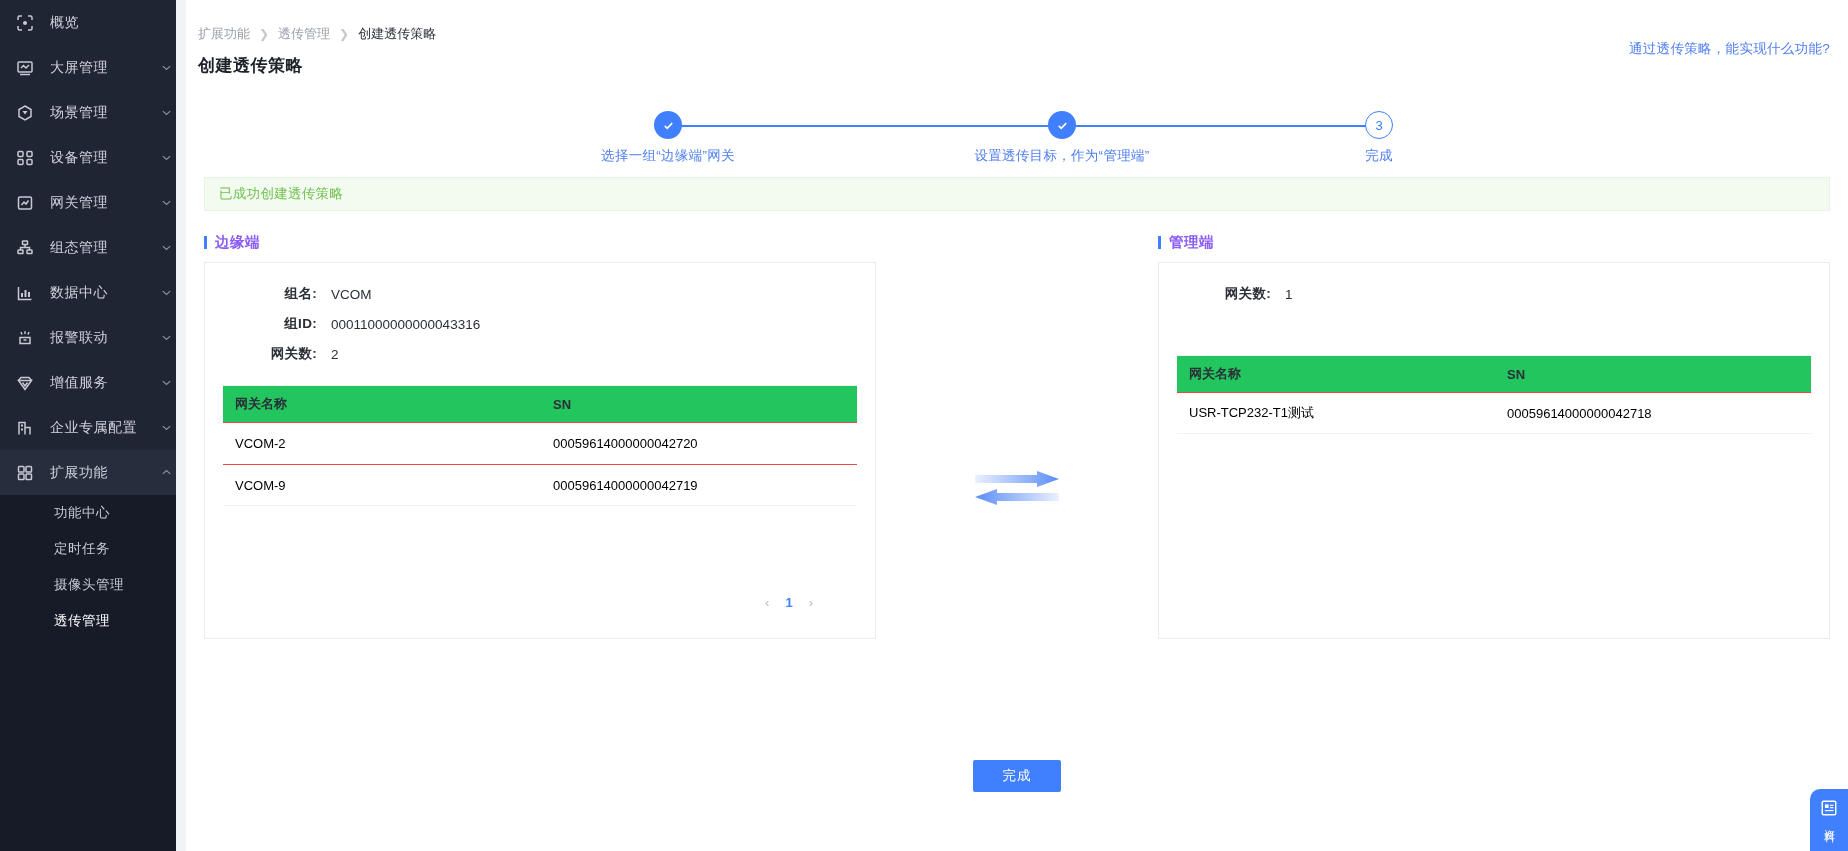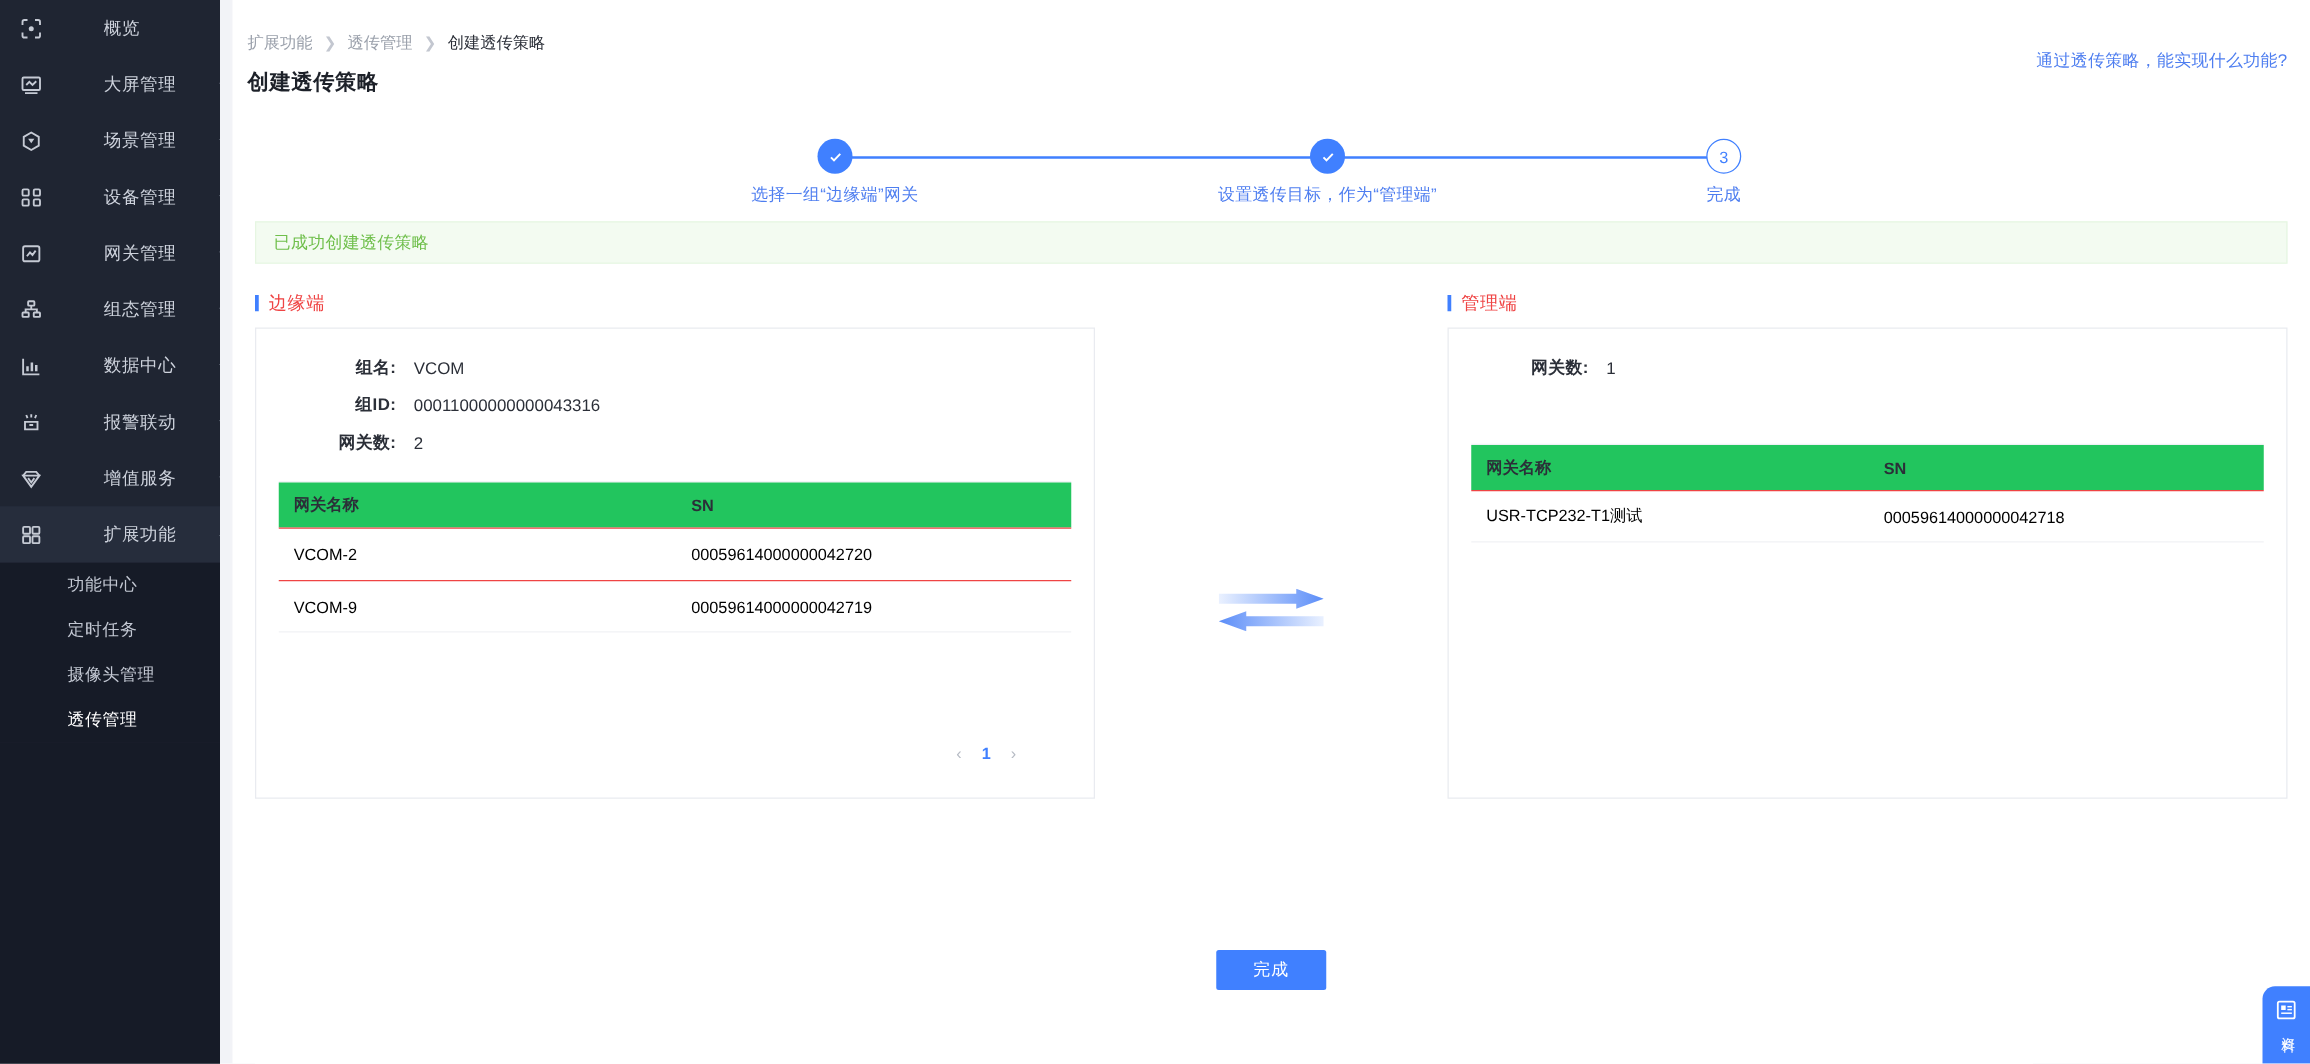--- a/index.html
+++ b/index.html
@@ -21,21 +21,20 @@
     position: relative;
   }
   .nav-item {
     height: 45px;
     display: flex; align-items: center;
     padding: 0 4px 0 16px;
     font-size: 14px;
     color: #cdd2dc;
     cursor: pointer;
     position: relative;
-    gap: 33px;
   }
   .nav-item .ico {
     width: 18px; height: 18px; min-width: 18px;
     display: inline-flex; align-items: center; justify-content: center;
     margin-right: 16px;
     color: #c5cad4;
   }
   .nav-item .lbl { flex: 1; white-space: nowrap; letter-spacing: .5px; }
   .nav-item .chev {
     width: 12px; height: 12px;
@@ -115,21 +114,21 @@
     font-size: 13.5px;
     color: #6fbf4b;
     letter-spacing: .3px;
   }
 
   
   .panels { display: flex; margin-top: 22px; padding: 0 18px; align-items: flex-start; }
   .panel { width: 672px; }
   .panel-head { display: flex; align-items: center; margin-bottom: 10px; }
   .panel-bar { width: 3px; height: 13px; background: #4080ff; margin-right: 8px; }
-  .panel-title { font-size: 14.5px; font-weight: 400; color: #ef4444; letter-spacing: .5px; }
+  .panel-title { font-size: 14.5px; font-weight: 700; color: #8b5cf6; letter-spacing: .5px; }
   .panel-card {
     border: 1px solid #e9ebf0;
     background: #ffffff;
     height: 377px;
     position: relative;
   }
   .kv-wrap { padding: 16px 0 0 0; }
   .kv {
     display: flex; align-items: center;
     height: 30px;
@@ -326,20 +325,36 @@
         </div>
         <div class="nav-item">
           <span class="ico">
             <svg width="18" height="18" viewBox="0 0 18 18">
               <path d="M2.5 6.5h13L9 15.5z" fill="none" stroke="currentColor" stroke-width="1.5"></path>
               <path d="M2.5 6.5L5 3.5h8l2.5 3" fill="none" stroke="currentColor" stroke-width="1.5"></path>
               <path d="M6.5 8.5L9 12l2.5-3.5" fill="none" stroke="currentColor" stroke-width="1.5"></path>
             </svg>
           </span>
           <span class="lbl">增值服务</span>
+          <span class="chev">
+            <svg width="11" height="11" viewBox="0 0 12 12">
+              <path d="M2 4.5L6 8.2l4-3.7" fill="none" stroke="currentColor" stroke-width="1.3"></path>
+            </svg>
+          </span>
+        </div>
+        <div class="nav-item">
+          <span class="ico">
+            <svg width="18" height="18" viewBox="0 0 18 18">
+              <path d="M3 15.5V3.5h6v12" fill="none" stroke="currentColor" stroke-width="1.5"></path>
+              <path d="M9 8.5h5v7" fill="none" stroke="currentColor" stroke-width="1.5"></path>
+              <rect x="5" y="5.5" width="2" height="2" fill="currentColor"></rect>
+              <rect x="5" y="9.5" width="2" height="2" fill="currentColor"></rect>
+            </svg>
+          </span>
+          <span class="lbl">企业专属配置</span>
           <span class="chev">
             <svg width="11" height="11" viewBox="0 0 12 12">
               <path d="M2 4.5L6 8.2l4-3.7" fill="none" stroke="currentColor" stroke-width="1.3"></path>
             </svg>
           </span>
         </div>
         <div class="nav-item expanded">
           <span class="ico">
             <svg width="18" height="18" viewBox="0 0 18 18">
               <rect x="2.5" y="2.5" width="5.5" height="5.5" rx=".8" fill="none" stroke="currentColor" stroke-width="1.5"></rect>

